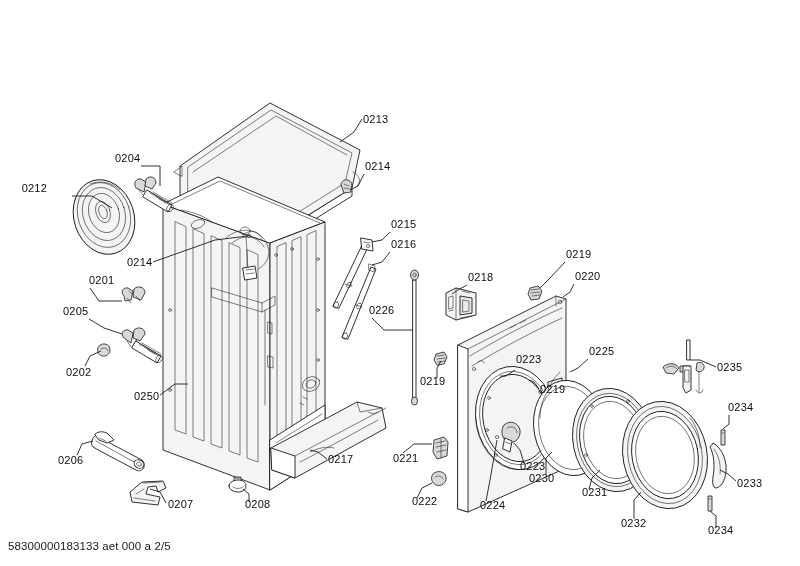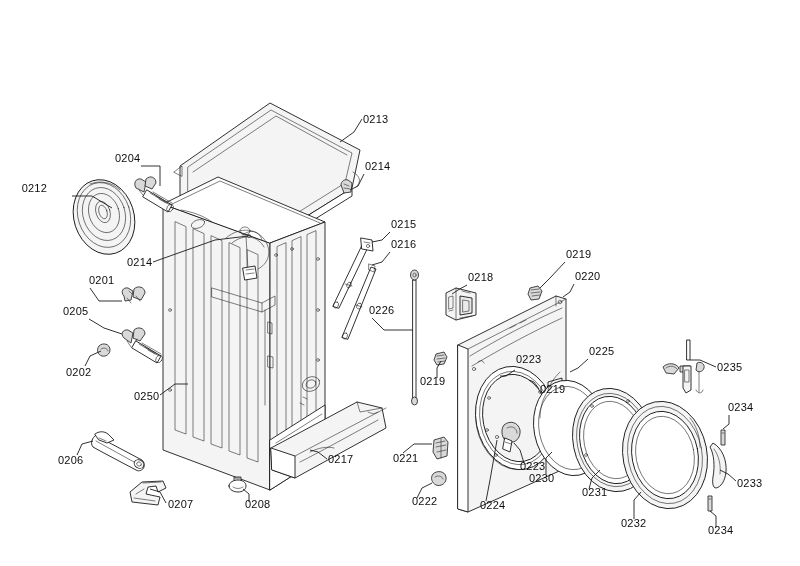--- a/index.html
+++ b/index.html
@@ -484,14 +484,15 @@
         <text x="737" y="487" class="lbl" text-anchor="start">0233</text>
         <text x="728" y="411" class="lbl" text-anchor="start">0234</text>
         <text x="708" y="534" class="lbl" text-anchor="start">0234</text>
         <text x="717" y="371" class="lbl" text-anchor="start">0235</text>
         <text x="328" y="463" class="lbl" text-anchor="start">0217</text>
         <text x="540" y="393" class="lbl" text-anchor="start">0219</text>
       </g>
 
   </svg>
 
+  <div class="footer-text">58300000183133 aet 000 a 2/5</div>
 
 </div>
 
 </body></html>

